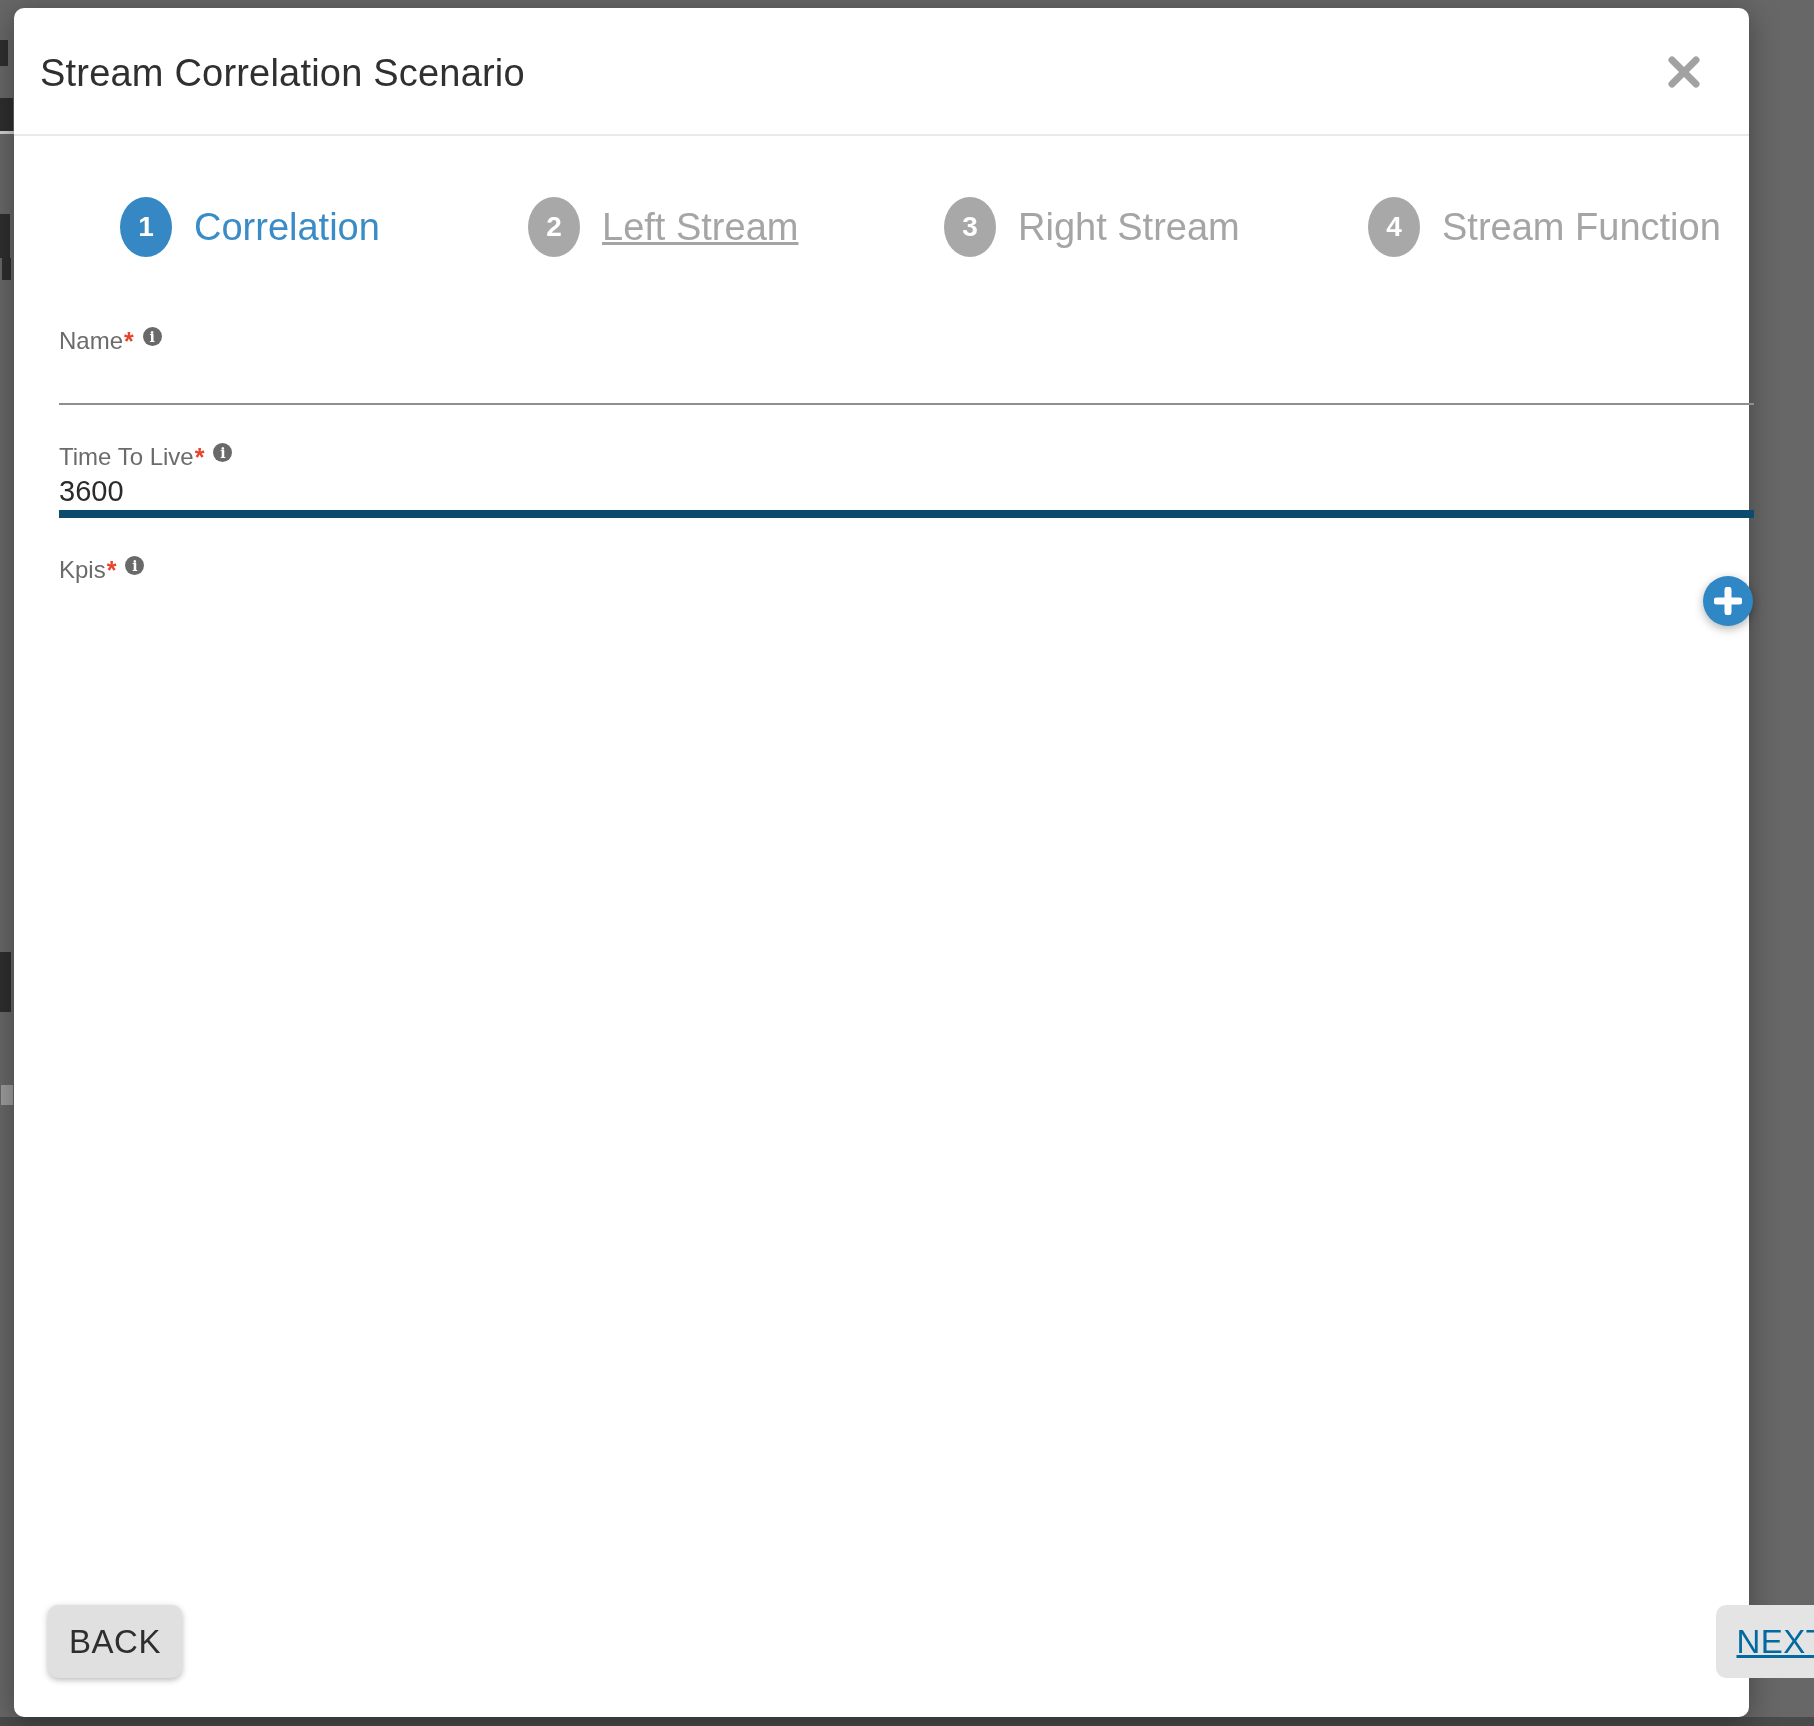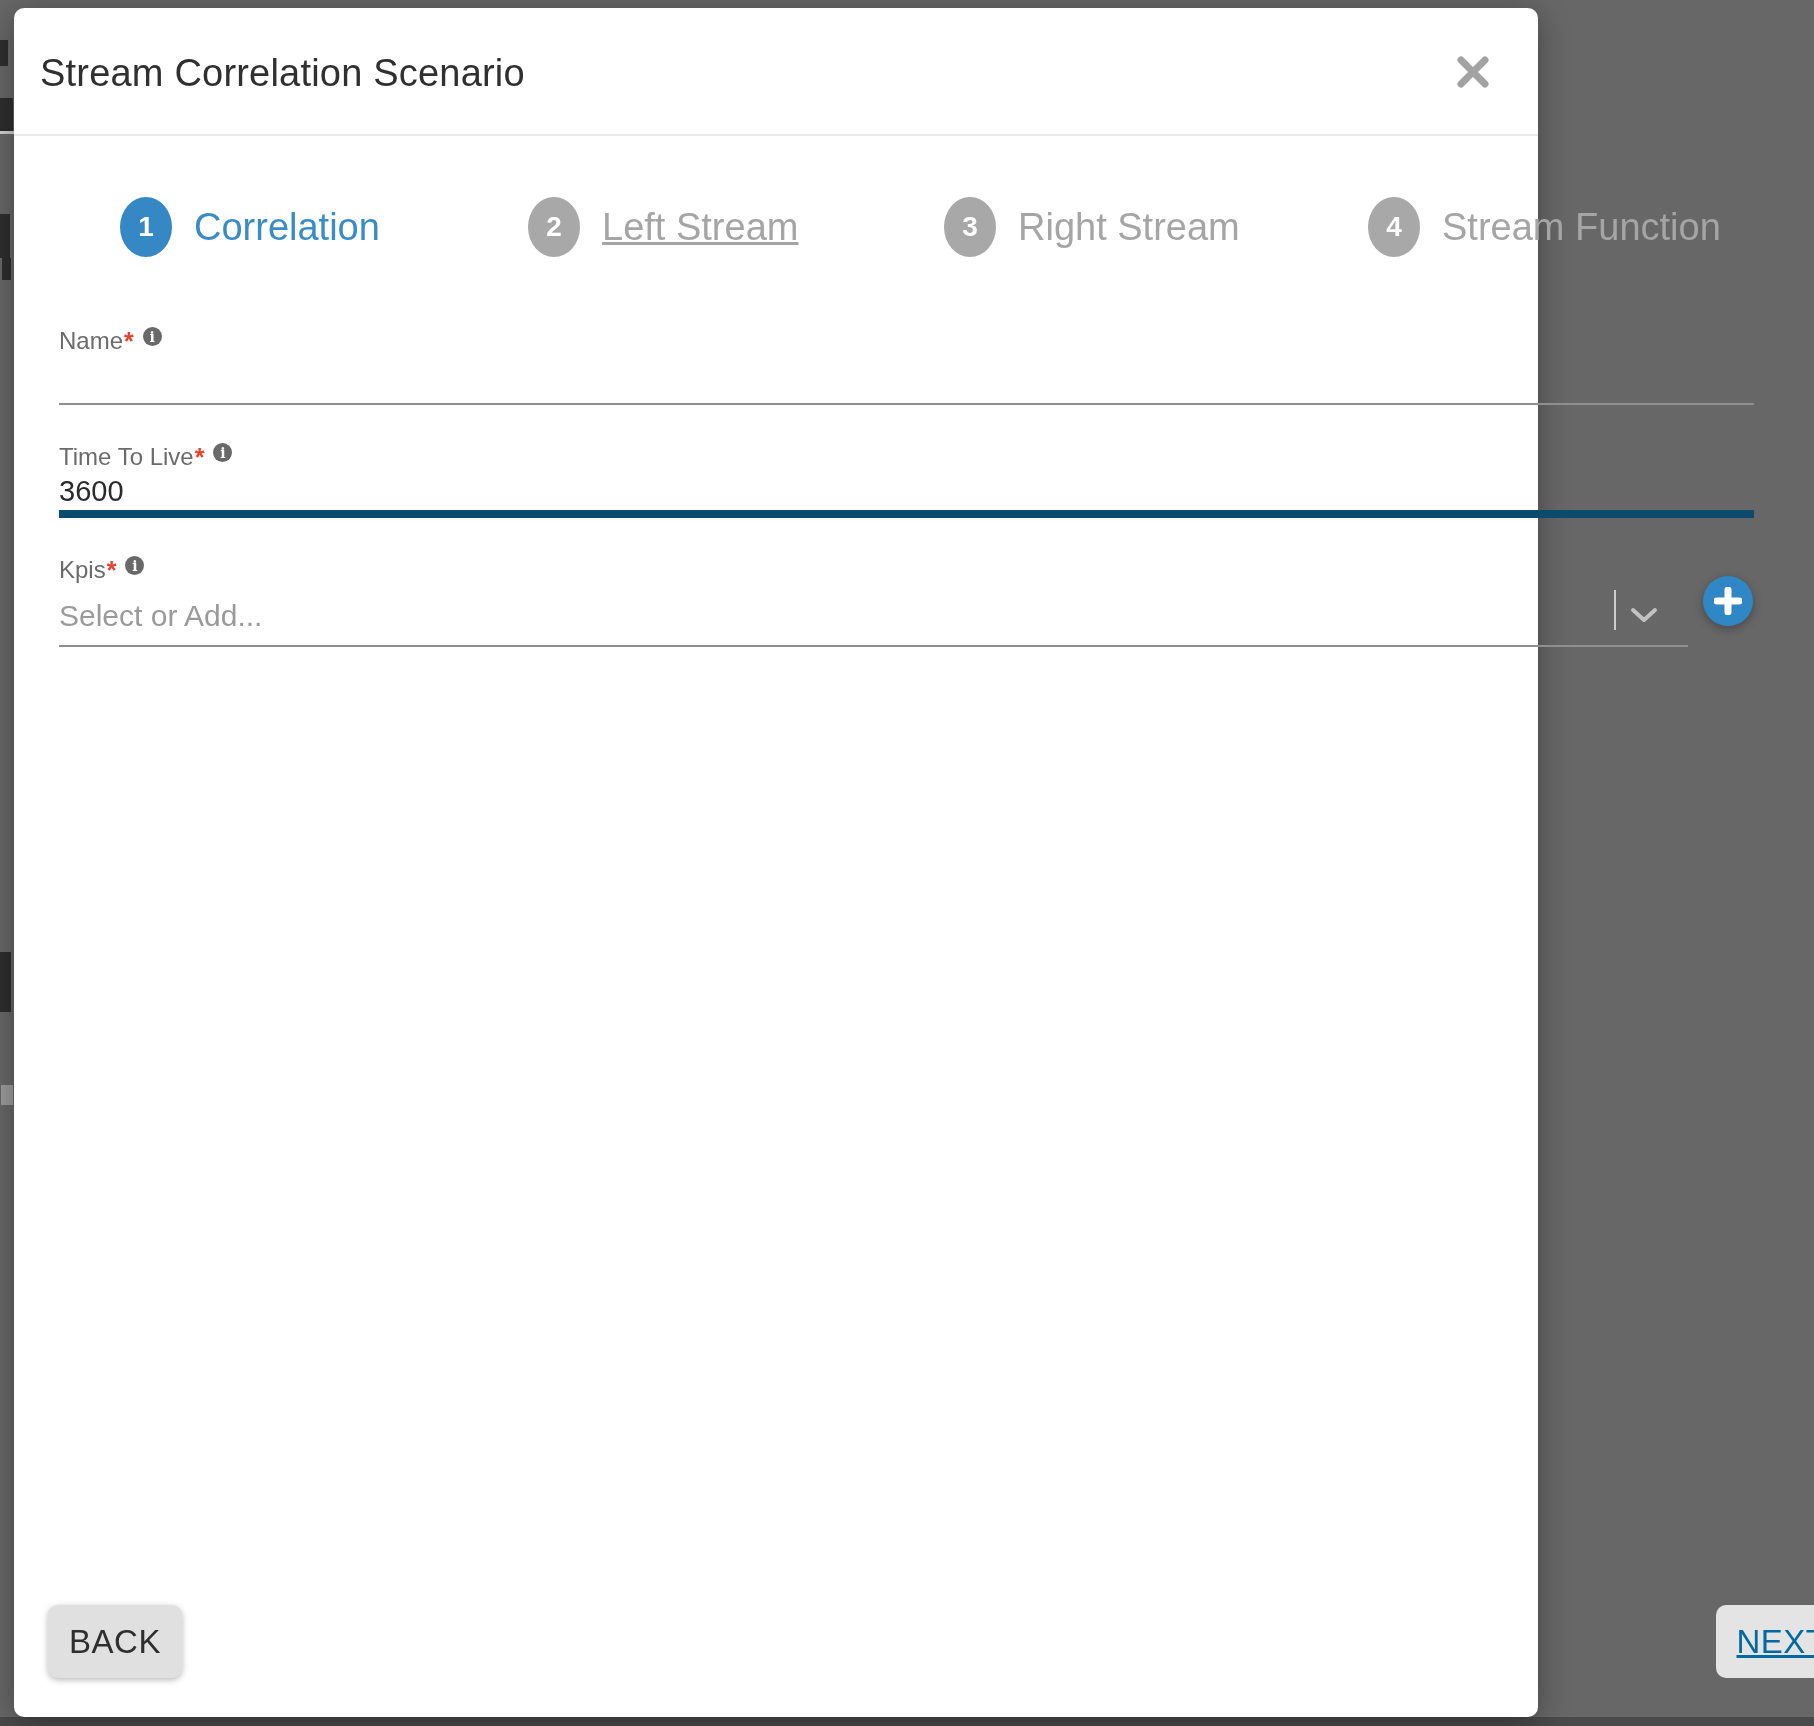--- a/index.html
+++ b/index.html
@@ -13,21 +13,21 @@
   
   .frag { position: absolute; background: #2e2e2e; }
   .frag.light { background: #cfcfcf; }
   .frag.mid { background: #9c9c9c; }
   .backdrop-bottom { position: absolute; left: 0; right: 0; top: 1717px; height: 9px; background: #4a4a4a; }
 
   
   .modal {
     position: absolute;
     left: 14px; top: 8px;
-    width: 1524px; height: 1709px;
+    width: 1735px; height: 1709px;
     background: #ffffff;
     border-radius: 10px;
     box-shadow: 0 6px 30px rgba(0,0,0,0.35);
   }
   .modal-header {
     position: absolute;
     left: 0; top: 0; right: 0; height: 128px;
     border-bottom: 2px solid #e9e9e9;
   }
   .modal-title {
@@ -231,27 +231,20 @@
       <input class="input-line" type="text" value="3600" style="">
     </div>
   </div>
 
   <div class="field field-kpis">
     <div class="field-label-row">
       <span>Kpis</span>
         <span class="required">*</span>
       <span class="info-icon">i</span>
     </div>
-    <div class="kpis-row">
-      <input class="input-line" type="text" placeholder="Select or Add..." style="">
-      <div class="kpis-divider"></div>
-      <svg class="kpis-chevron" viewBox="0 0 28 17">
-        <polyline points="3,3 14,13 25,3" fill="none" stroke="#c2c2c2" stroke-width="4" stroke-linecap="round" stroke-linejoin="round"></polyline>
-      </svg>
-    </div>
   </div>
 
   <button class="add-kpi-btn">
     <svg width="28" height="28" viewBox="0 0 28 28">
       <line x1="14" y1="3" x2="14" y2="25" stroke="#ffffff" stroke-width="7" stroke-linecap="round"></line>
       <line x1="3" y1="14" x2="25" y2="14" stroke="#ffffff" stroke-width="7" stroke-linecap="round"></line>
     </svg>
   </button>
 
   <button class="btn btn-back">BACK</button>

